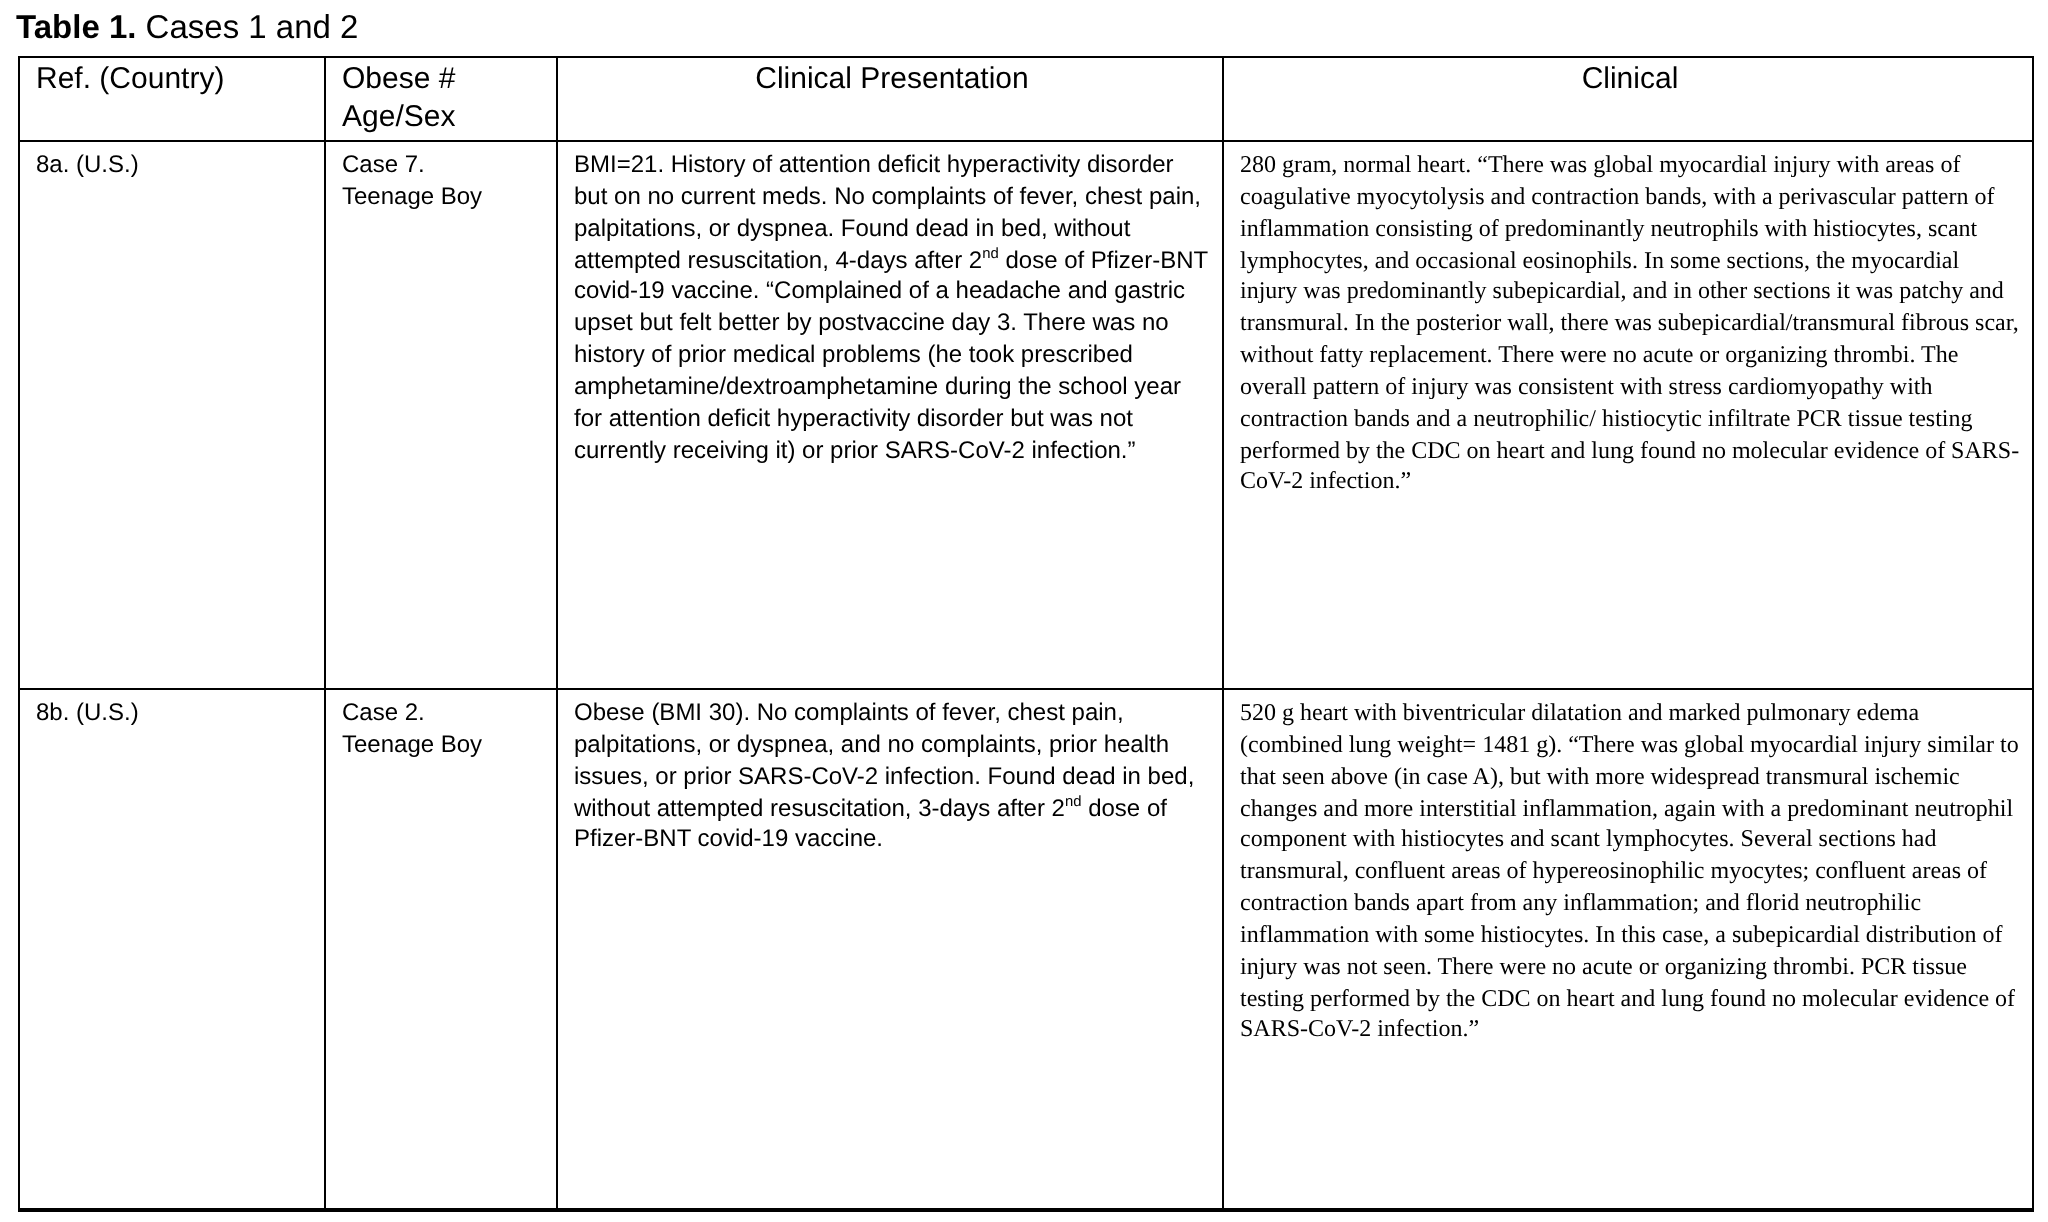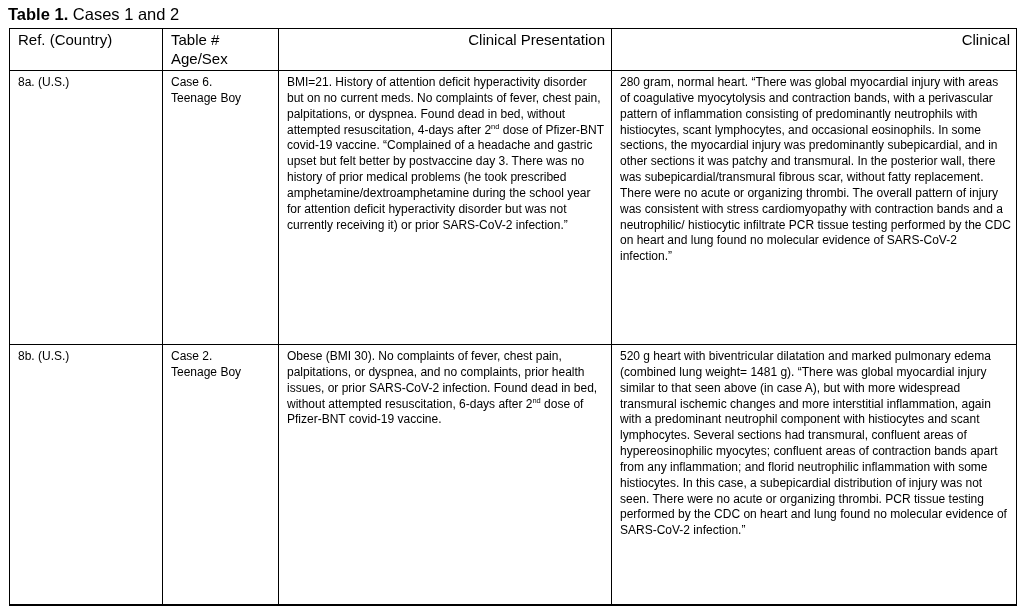--- a/index.html
+++ b/index.html
@@ -44,31 +44,31 @@
     overflow: hidden;
   }
   
   table.cases th {
     font-weight: normal;
     font-size: 15px;
     line-height: 19px;
     padding: 1px 6px 2px 8px;
   }
   th.h-left   { text-align: left; white-space: pre-line; }
-  th.h-center { text-align: right; }
+  th.h-center { text-align: center; }
   
   table.cases td {
     font-size: 12px;
     line-height: 15.85px;
     padding: 4px 5px 4px 8px;
     text-align: left;
   }
   td.ref-cell  { padding-left: 9px; }
   td.case-cell { white-space: pre-line; }
-  td.path-cell { padding-left: 8px; padding-right: 9px; }
+  td.path-cell { padding-left: 8px; padding-right: 9px; font-family: Liberation Serif, serif; }
   sup.ord {
     font-size: 0.62em;
     vertical-align: super;
     line-height: 0;
   }
 </style>
 </head>
 <body>
 
 <div class="page">
@@ -80,37 +80,37 @@
   <table class="cases">
     <colgroup>
       <col style="width:153px">
       <col style="width:116px">
       <col style="width:333px">
       <col style="width:405px">
     </colgroup>
     <thead>
       <tr style="height:40px">
         <th class="h-left">Ref. (Country)</th>
-        <th class="h-left">Table #
+        <th class="h-left">Obese #
 Age/Sex</th>
         <th class="h-center">Clinical Presentation</th>
         <th class="h-center">Clinical</th>
       </tr>
     </thead>
     <tbody>
       <tr style="height:274px">
         <td class="ref-cell">8a. (U.S.)</td>
-        <td class="case-cell">Case 6.
+        <td class="case-cell">Case 7.
 Teenage Boy</td>
         <td class="clin-cell"><span>BMI=21. History of attention deficit hyperactivity disorder but on no current meds. No complaints of fever, chest pain, palpitations, or dyspnea. Found dead in bed, without attempted resuscitation, 4-days after 2</span><sup class="ord">nd</sup><span> dose of Pfizer-BNT covid-19 vaccine. “Complained of a headache and gastric upset but felt better by postvaccine day 3. There was no history of prior medical problems (he took prescribed amphetamine/dextroamphetamine during the school year for attention deficit hyperactivity disorder but was not currently receiving it) or prior SARS-CoV-2 infection.”</span></td>
         <td class="path-cell">280 gram, normal heart. “There was global myocardial injury with areas of coagulative myocytolysis and contraction bands, with a perivascular pattern of inflammation consisting of predominantly neutrophils with histiocytes, scant lymphocytes, and occasional eosinophils. In some sections, the myocardial injury was predominantly subepicardial, and in other sections it was patchy and transmural. In the posterior wall, there was subepicardial/transmural fibrous scar, without fatty replacement. There were no acute or organizing thrombi. The overall pattern of injury was consistent with stress cardiomyopathy with contraction bands and a neutrophilic/ histiocytic infiltrate PCR tissue testing performed by the CDC on heart and lung found no molecular evidence of SARS-CoV-2 infection.”</td>
       </tr>
       <tr style="height:260px">
         <td class="ref-cell">8b. (U.S.)</td>
         <td class="case-cell">Case 2.
 Teenage Boy</td>
-        <td class="clin-cell"><span>Obese (BMI 30). No complaints of fever, chest pain, palpitations, or dyspnea, and no complaints, prior health issues, or prior SARS-CoV-2 infection. Found dead in bed, without attempted resuscitation, 6-days after 2</span><sup class="ord">nd</sup><span> dose of Pfizer-BNT covid-19 vaccine.</span></td>
+        <td class="clin-cell"><span>Obese (BMI 30). No complaints of fever, chest pain, palpitations, or dyspnea, and no complaints, prior health issues, or prior SARS-CoV-2 infection. Found dead in bed, without attempted resuscitation, 3-days after 2</span><sup class="ord">nd</sup><span> dose of Pfizer-BNT covid-19 vaccine.</span></td>
         <td class="path-cell">520 g heart with biventricular dilatation and marked pulmonary edema (combined lung weight= 1481 g). “There was global myocardial injury similar to that seen above (in case A), but with more widespread transmural ischemic changes and more interstitial inflammation, again with a predominant neutrophil component with histiocytes and scant lymphocytes. Several sections had transmural, confluent areas of hypereosinophilic myocytes; confluent areas of contraction bands apart from any inflammation; and florid neutrophilic inflammation with some histiocytes. In this case, a subepicardial distribution of injury was not seen. There were no acute or organizing thrombi. PCR tissue testing performed by the CDC on heart and lung found no molecular evidence of SARS-CoV-2 infection.”</td>
       </tr>
     </tbody>
   </table>
 
 </div>
 
 </body></html>

